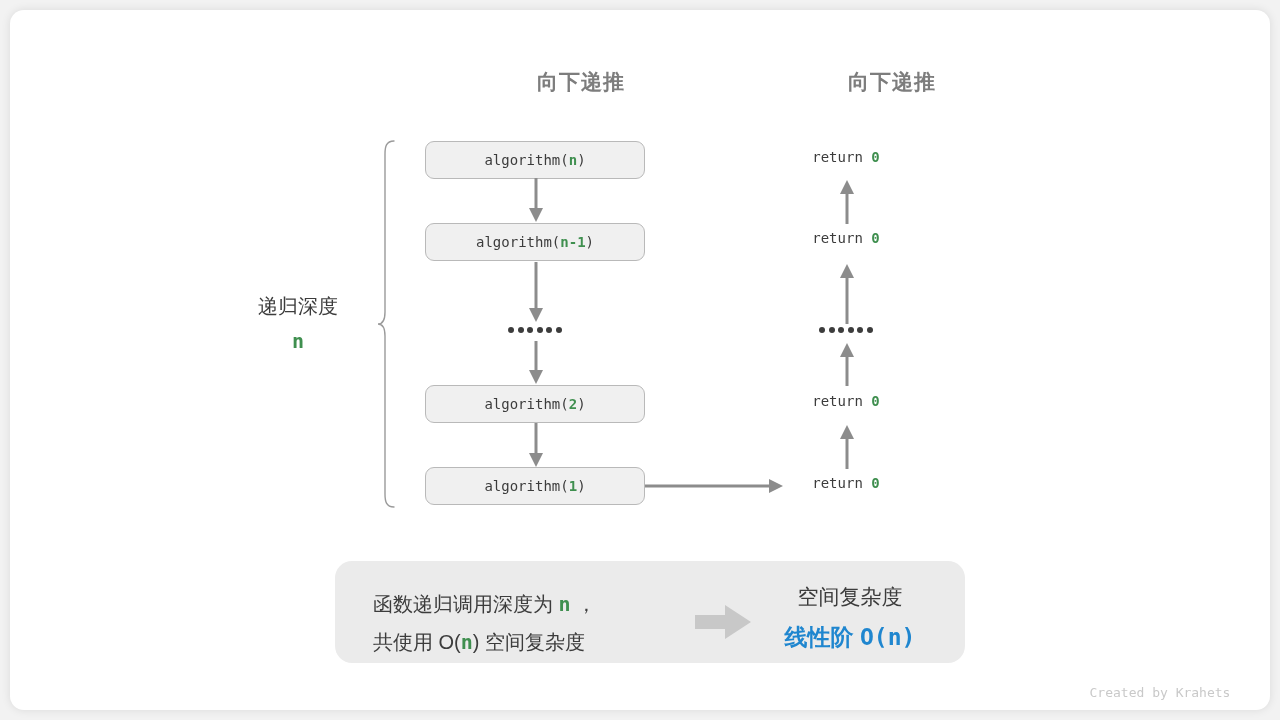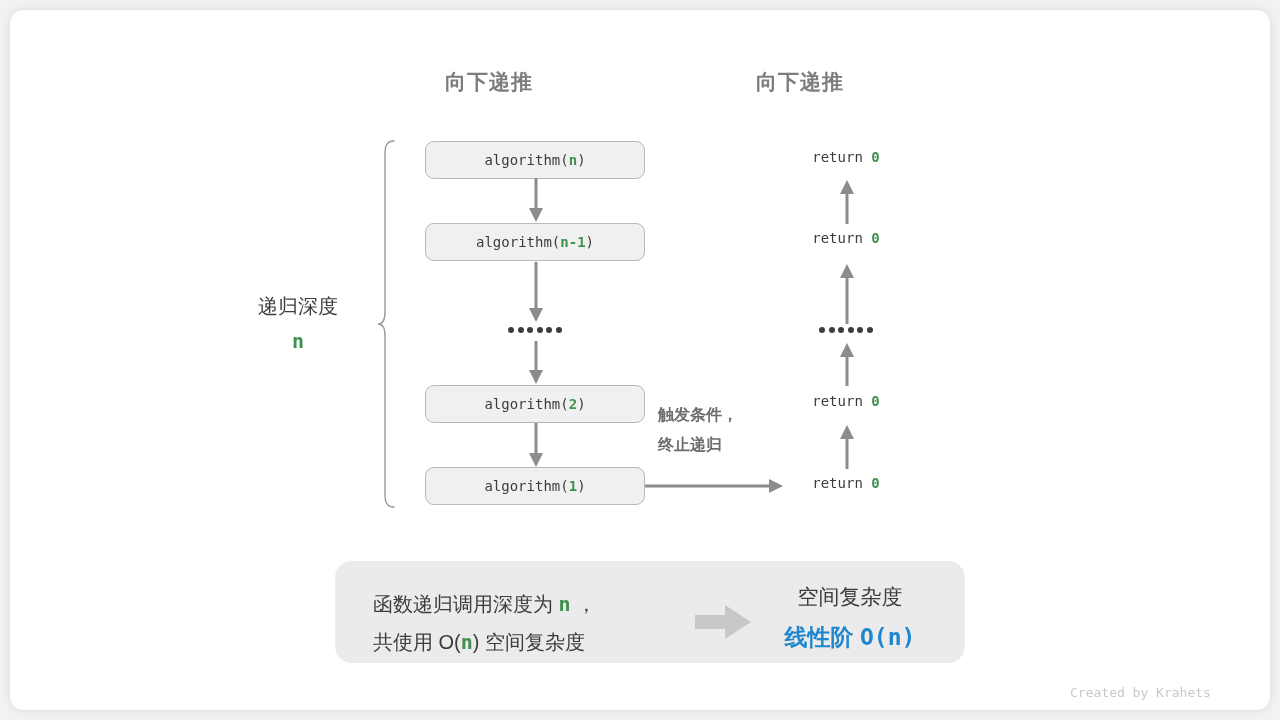--- a/index.html
+++ b/index.html
@@ -15,21 +15,21 @@
     background:#ffffff;
     border-radius:14px;
     box-shadow:0 0 10px rgba(0,0,0,0.10);
   }
   .abs{position:absolute;}
 
   
   .colhead{
     font-size:21px;font-weight:bold;color:#7d7d7d;
     letter-spacing:1px;white-space:nowrap;
-    text-align:left;
+    text-align:right;
   }
 
   
   .callbox{
     width:220px;height:38px;
     background:#f0f0f0;
     border:1.6px solid #b9b9b9;
     border-radius:9px;
     display:flex;align-items:center;justify-content:center;
     font-family:"DejaVu Sans Mono", monospace;
@@ -94,21 +94,21 @@
   .sum-right-val{
     position:absolute;left:400px;top:61px;width:230px;
     text-align:center;font-size:23px;font-weight:bold;color:#1f86cf;
     white-space:nowrap;
   }
   .sum-right-val .mono{font-family:"DejaVu Sans Mono",monospace;}
 
   
   #footer{
     position:absolute;left:1060px;top:675px;width:180px;
-    text-align:left;
+    text-align:center;
     font-family:"DejaVu Sans Mono", monospace;
     font-size:13px;color:#c9c9c9;white-space:nowrap;
   }
 </style>
 </head>
 <body>
 
 <div id="card">
 
   <div class="abs colhead" style="left:435px;top:58px;width:180px;">向下递推</div>
@@ -170,24 +170,20 @@
   <svg class="abs" style="left:515px;top:413px;" width="22" height="46">
     <line x1="11" y1="0" x2="11" y2="32" stroke="#8c8c8c" stroke-width="3"></line>
     <path d="M4 30 L11 44 L18 30 Z" fill="#8c8c8c"></path>
   </svg>
 
   <svg class="abs" style="left:635px;top:466px;" width="140" height="20">
     <line x1="0" y1="10" x2="126" y2="10" stroke="#8c8c8c" stroke-width="3"></line>
     <path d="M124 3 L138 10 L124 17 Z" fill="#8c8c8c"></path>
   </svg>
 
-  <div class="abs trigger" style="left:648px;top:390px;">
-    <div>触发条件，</div>
-    <div>终止递归</div>
-  </div>
 
   <div class="abs retlbl" style="left:746px;top:139px;">
     <span>return</span>
     <span class="zero">0</span>
   </div>
   <div class="abs retlbl" style="left:746px;top:220px;">
     <span>return</span>
     <span class="zero">0</span>
   </div>
 

